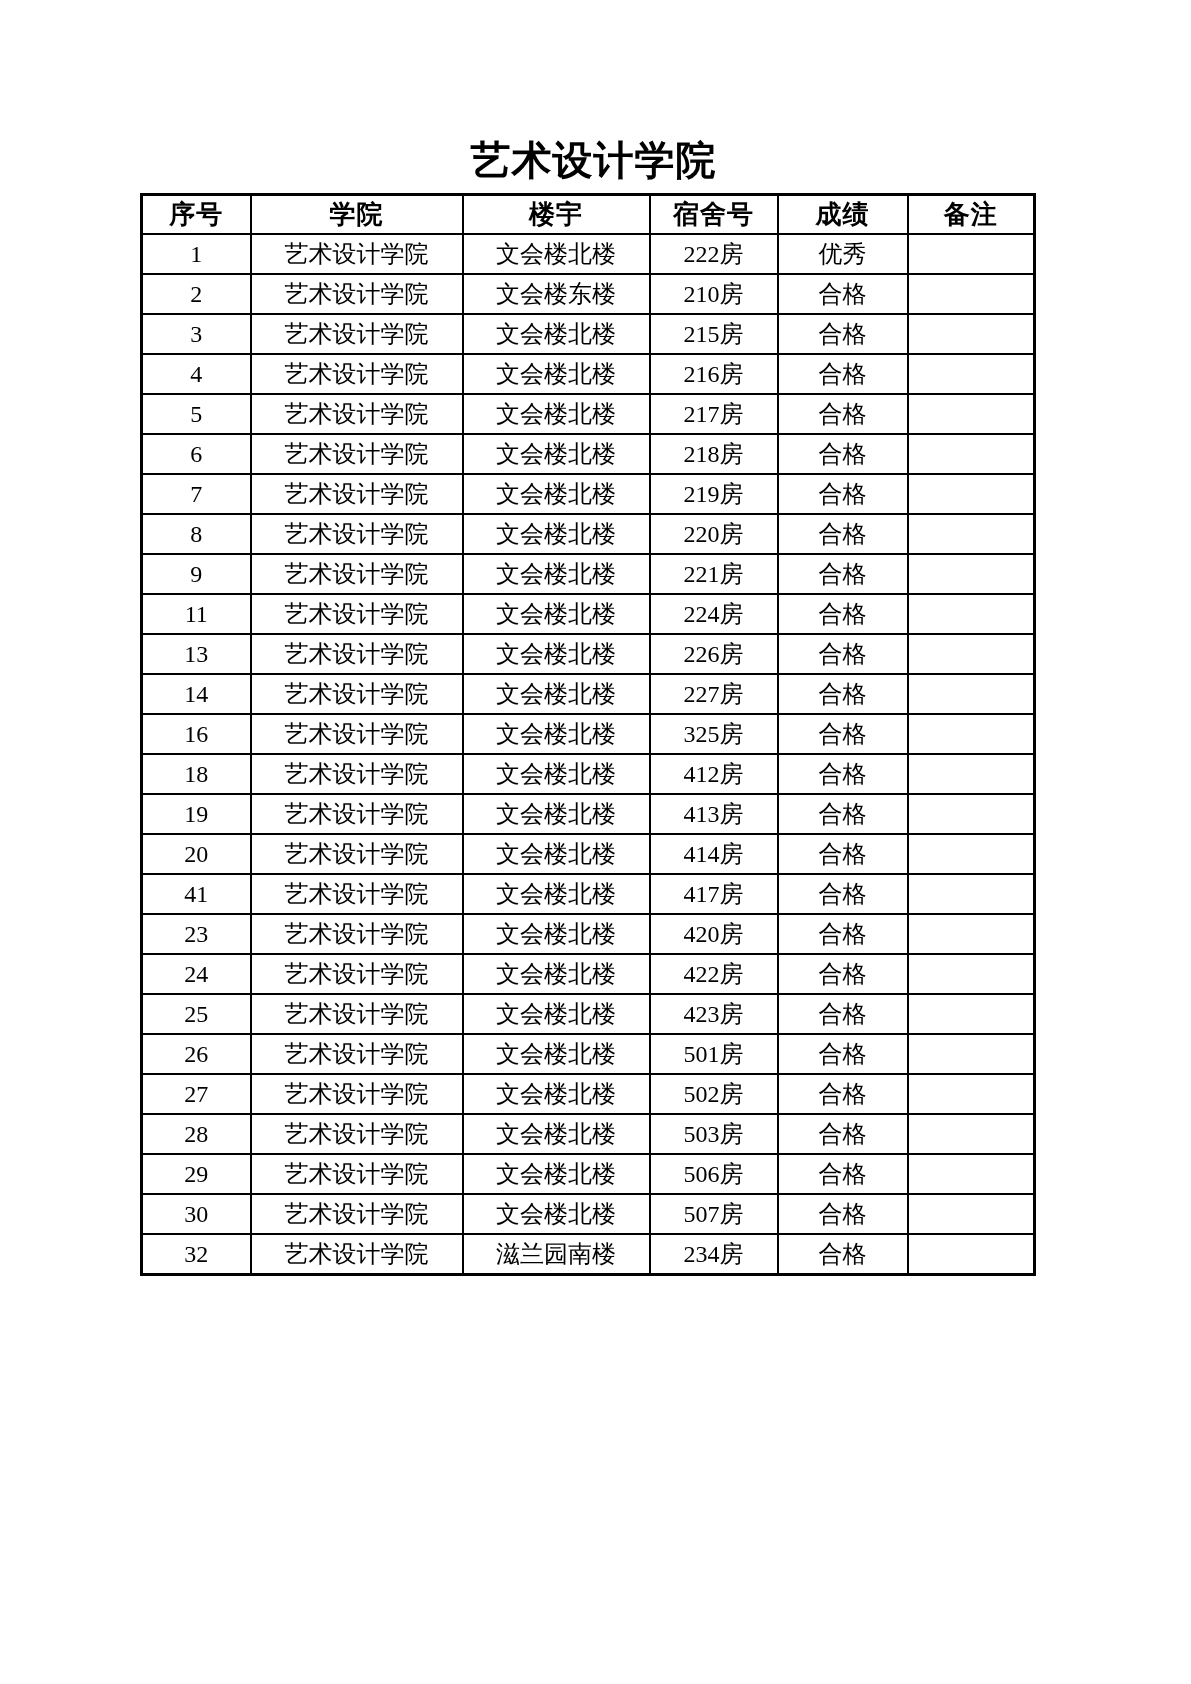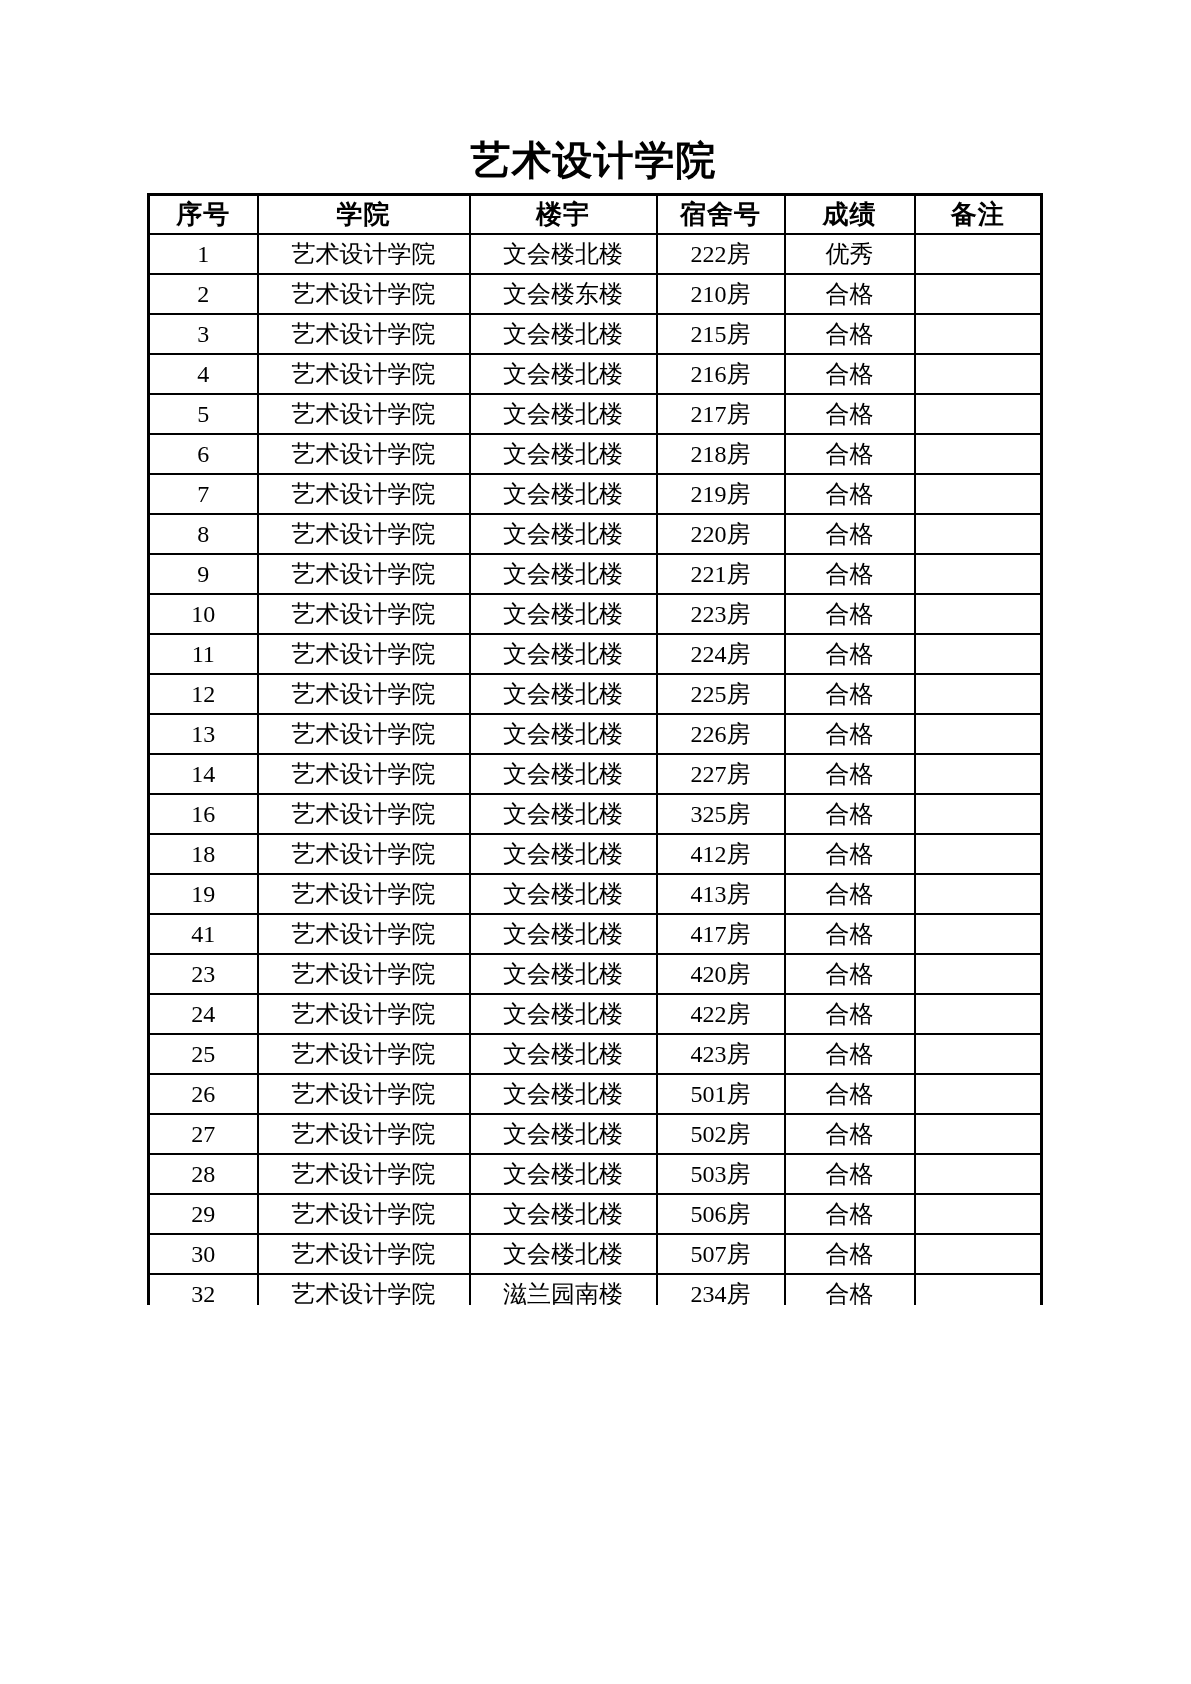--- a/index.html
+++ b/index.html
@@ -26,21 +26,21 @@
     text-align: center;
     font-family: "Liberation Sans", sans-serif;
     font-weight: bold;
     font-size: 40px;
     line-height: 48px;
     letter-spacing: 1px;
     color: var(--ink);
   }
   table.grade-table {
     position: absolute;
-    left: 147px; top: 193px;
+    left: 140px; top: 193px;
     width: 893px;
     table-layout: fixed;
     border-collapse: collapse;
     border: 3px solid var(--line);
   }
   .grade-table th, .grade-table td {
     border: 2px solid var(--line);
     text-align: center;
     vertical-align: middle;
     padding: 0;
@@ -153,44 +153,28 @@
         </tr>
         <tr>
           <td>9</td>
           <td>艺术设计学院</td>
           <td>文会楼北楼</td>
           <td>221房</td>
           <td>合格</td>
           <td></td>
         </tr>
         <tr>
-          <td>10</td>
-          <td>艺术设计学院</td>
-          <td>文会楼北楼</td>
-          <td>223房</td>
-          <td>合格</td>
-          <td></td>
-        </tr>
-        <tr>
           <td>11</td>
           <td>艺术设计学院</td>
           <td>文会楼北楼</td>
           <td>224房</td>
           <td>合格</td>
           <td></td>
         </tr>
         <tr>
-          <td>12</td>
-          <td>艺术设计学院</td>
-          <td>文会楼北楼</td>
-          <td>225房</td>
-          <td>合格</td>
-          <td></td>
-        </tr>
-        <tr>
           <td>13</td>
           <td>艺术设计学院</td>
           <td>文会楼北楼</td>
           <td>226房</td>
           <td>合格</td>
           <td></td>
         </tr>
         <tr>
           <td>14</td>
           <td>艺术设计学院</td>
@@ -213,20 +197,28 @@
           <td>文会楼北楼</td>
           <td>412房</td>
           <td>合格</td>
           <td></td>
         </tr>
         <tr>
           <td>19</td>
           <td>艺术设计学院</td>
           <td>文会楼北楼</td>
           <td>413房</td>
+          <td>合格</td>
+          <td></td>
+        </tr>
+        <tr>
+          <td>20</td>
+          <td>艺术设计学院</td>
+          <td>文会楼北楼</td>
+          <td>414房</td>
           <td>合格</td>
           <td></td>
         </tr>
         <tr>
           <td>41</td>
           <td>艺术设计学院</td>
           <td>文会楼北楼</td>
           <td>417房</td>
           <td>合格</td>
           <td></td>

